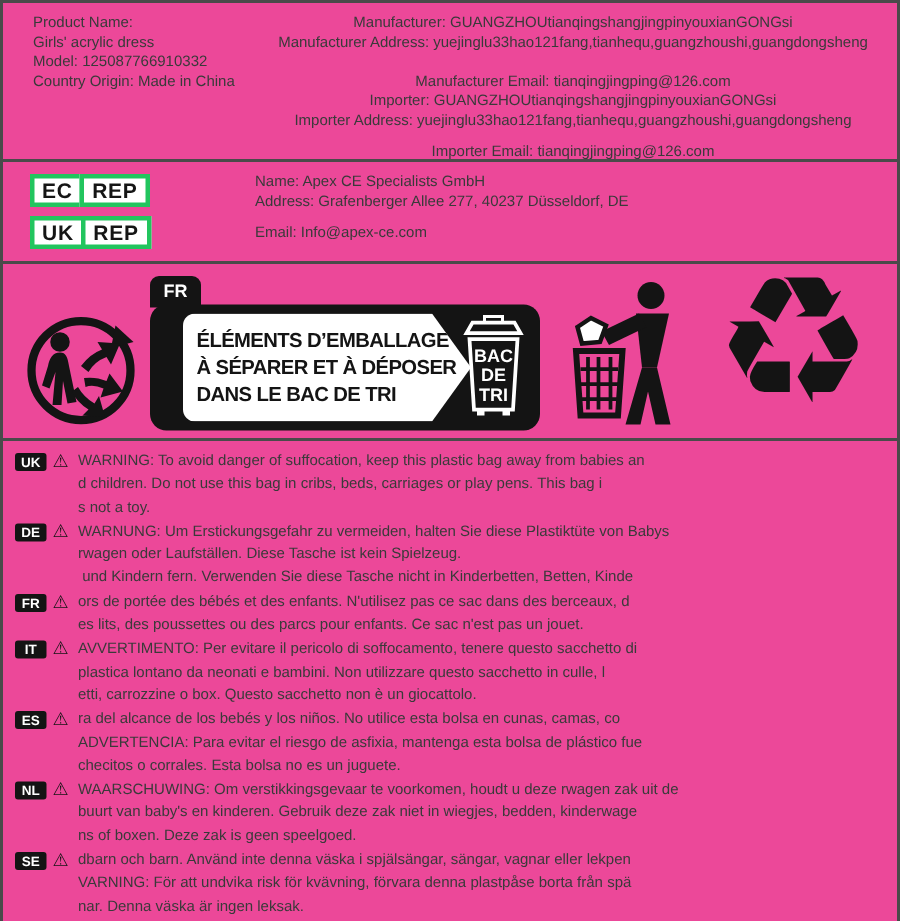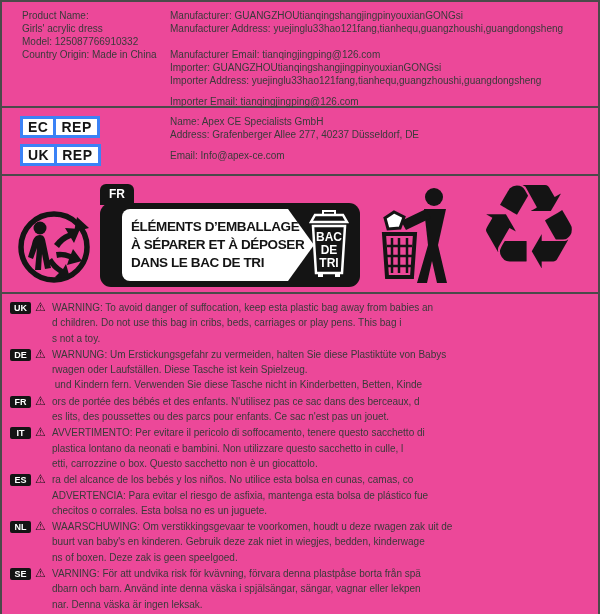--- a/index.html
+++ b/index.html
@@ -13,29 +13,29 @@
     width:600px; height:614px;
     border:2px solid #4a4a4a; border-bottom:none;
     overflow:hidden; background:#ec4899;
   }
   .sec { border-bottom:2px solid #4a4a4a; }
 
   
   .sec-info { height:106px; display:flex; padding:7px 4px 0 20px; font-size:10px; }
   .sec-info .ln { line-height:13px; white-space:nowrap; }
   .info-left { width:148px; flex:none; }
-  .info-right { flex:1; }
+  .info-right { flex:1;text-align:center; }
   .spacer13 { height:13px; } .spacer8 { height:8px; }
 
   
   .sec-rep { height:68px; display:flex; padding:6px 0 0 18px; font-size:10px; }
   .rep-symbols { width:150px; flex:none; padding-top:2px; }
   .rep-box { display:inline-flex; margin-bottom:6px; }
   .rep-cell {
-    border:3px solid #3b82f6; color:#151515;
+    border:3px solid #22c55e; color:#151515;
     font-weight:bold; font-size:14px; letter-spacing:.5px;
     padding:0 5px; line-height:16px; background:#fff;
   }
   .rep-cell + .rep-cell { margin-left:-3px; }
   .rep-text { padding-top:1px; }
   .rep-text .ln { line-height:13px; }
 
   
   .sec-logos { height:118px; position:relative; }
   .triman { position:absolute; left:12px; top:26px; }
@@ -168,21 +168,21 @@
 
     <div class="recycle-glyph">♻</div>
   </div>
 
   <div class="sec sec-warnings">
 
     <div class="warning">
       <div class="wbadge">UK</div>
       <div class="wtri">⚠</div>
       <div class="wlines">
-        <div class="wl">WARNING: To avoid danger of suffocation, keep esta plastic bag away from babies an</div>
+        <div class="wl">WARNING: To avoid danger of suffocation, keep this plastic bag away from babies an</div>
         <div class="wl">d children. Do not use this bag in cribs, beds, carriages or play pens. This bag i</div>
         <div class="wl">s not a toy.</div>
       </div>
     </div>
 
     <div class="warning">
       <div class="wbadge">DE</div>
       <div class="wtri">⚠</div>
       <div class="wlines">
         <div class="wl">WARNUNG: Um Erstickungsgefahr zu vermeiden, halten Sie diese Plastiktüte von Babys</div>
@@ -227,20 +227,20 @@
         <div class="wl">WAARSCHUWING: Om verstikkingsgevaar te voorkomen, houdt u deze rwagen zak uit de</div>
         <div class="wl">buurt van baby's en kinderen. Gebruik deze zak niet in wiegjes, bedden, kinderwage</div>
         <div class="wl">ns of boxen. Deze zak is geen speelgoed.</div>
       </div>
     </div>
 
     <div class="warning">
       <div class="wbadge">SE</div>
       <div class="wtri">⚠</div>
       <div class="wlines">
+        <div class="wl">dbarn och barn. Använd inte denna väska i spjälsängar, sängar, vagnar eller lekpen</div>
         <div class="wl">VARNING: För att undvika risk för kvävning, förvara denna plastpåse borta från spä</div>
-        <div class="wl">dbarn och barn. Använd inte denna väska i spjälsängar, sängar, vagnar eller lekpen</div>
         <div class="wl">nar. Denna väska är ingen leksak.</div>
       </div>
     </div>
 
   </div>
 </div>
 
 </body></html>

